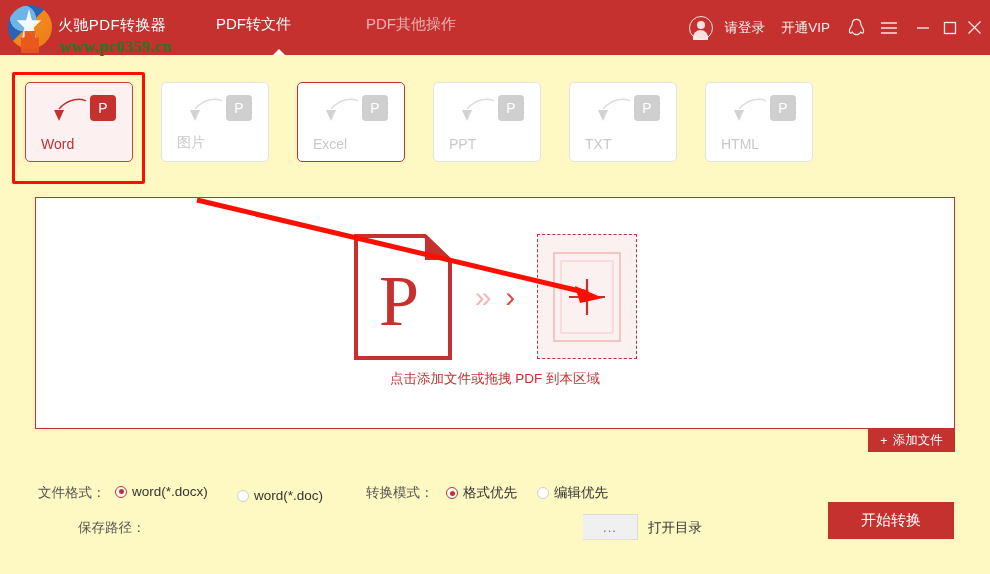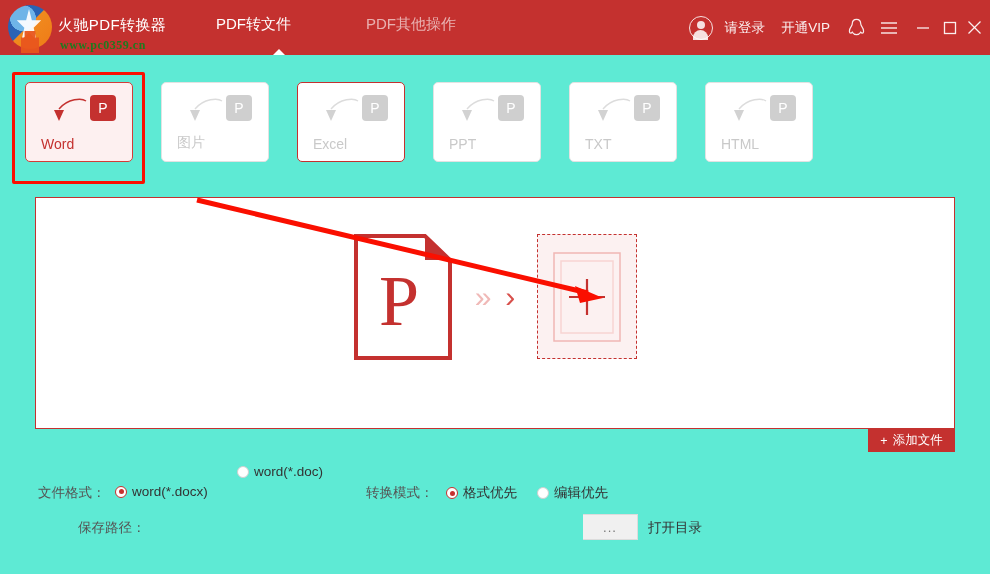--- a/index.html
+++ b/index.html
@@ -2,21 +2,21 @@
 <html><head>
 <meta charset="utf-8">
 <style>
   * { box-sizing: border-box; margin: 0; padding: 0; }
   html, body {
     width: 990px; height: 574px;
     font-family: "Liberation Sans", "DejaVu Sans", sans-serif;
     background: #ffffff;
     overflow: hidden;
   }
-  #app { position: relative; width: 990px; height: 574px; background:#5eead4; }
+  #app { position: relative; width: 990px; height: 574px; background:#fef9c3; }
 
   
   .titlebar {
     position: absolute; left:0; top:0; width:990px; height:55px;
     background:#c4312f;
     overflow: visible;
   }
   .logo-wrap {
     position:absolute; left:8px; top:5px; width:44px; height:44px;
   }
@@ -161,21 +161,21 @@
   .anno { position:absolute; left:0; top:0; width:990px; height:574px; pointer-events:none; }
 
   
   .wm { position:absolute; pointer-events:none; }
   .wm-main {
     left:58px; top:6px; font-family:"Liberation Serif", serif; font-weight:bold;
     font-size:33px; color:#d71820; letter-spacing:2px; opacity:.92;
   }
   .wm-sub {
     left:60px; top:38px; font-family:"Liberation Serif", serif; font-weight:bold;
-    font-size:12px; color:#1f7a1f; letter-spacing:.5px;
+    font-size:16px; color:#1f7a1f; letter-spacing:.5px;
   }
 </style>
 </head>
 <body>
 
 <div id="app">
 
   <div class="titlebar">
 
     <div class="logo-wrap">
@@ -316,37 +316,38 @@
       <div class="plus-box">
         <svg width="74" height="96" viewBox="0 0 74 96" fill="none">
           <rect x="4" y="4" width="66" height="88" stroke="#f0b6b4" stroke-width="1.5" fill="none"></rect>
           <rect x="11" y="12" width="52" height="72" stroke="#f7d4d2" stroke-width="1.5" fill="none"></rect>
           <line x1="37" y1="30" x2="37" y2="66" stroke="#c4312f" stroke-width="2.2"></line>
           <line x1="19" y1="48" x2="55" y2="48" stroke="#c4312f" stroke-width="2.2"></line>
         </svg>
       </div>
     </div>
 
+    <div class="drop-hint">点击添加文件或拖拽 PDF 到本区域</div>
   </div>
 
   <div class="add-file-btn">
     <span>+</span>
     <span>添加文件</span>
   </div>
 
   <div class="opt-row" style="left:38px; top:484px;">文件格式：</div>
 
   <div class="opt-row" style="left:115px; top:484px;">
     <span class="radio">
       <span class="rdot on"></span>
       <span class="radio-txt">word(*.docx)</span>
     </span>
   </div>
 
-  <div class="opt-row" style="left:237px; top:464px;">
+  <div class="opt-row" style="left:237px; top:488px;">
     <span class="radio">
       <span class="rdot"></span>
       <span class="radio-txt off">word(*.doc)</span>
     </span>
   </div>
 
   <div class="opt-row" style="left:366px; top:484px;">转换模式：</div>
 
   <div class="opt-row" style="left:446px; top:484px;">
     <span class="radio">
@@ -362,20 +363,21 @@
     </span>
   </div>
 
   <div class="opt-row" style="left:38px; top:519px;margin-left:40px;">保存路径：</div>
 
 
   <div class="browse-btn">...</div>
 
   <div class="open-dir">打开目录</div>
 
+  <div class="start-btn">开始转换</div>
 
   <svg class="anno">
     <line x1="197" y1="200" x2="588" y2="293" stroke="#fa0f00" stroke-width="5"></line>
     <path d="M603 298 L575 286 L580 303 Z" fill="#fa0f00"></path>
   </svg>
 
   <div class="wm wm-sub">www.pc0359.cn</div>
 
 </div>
 

